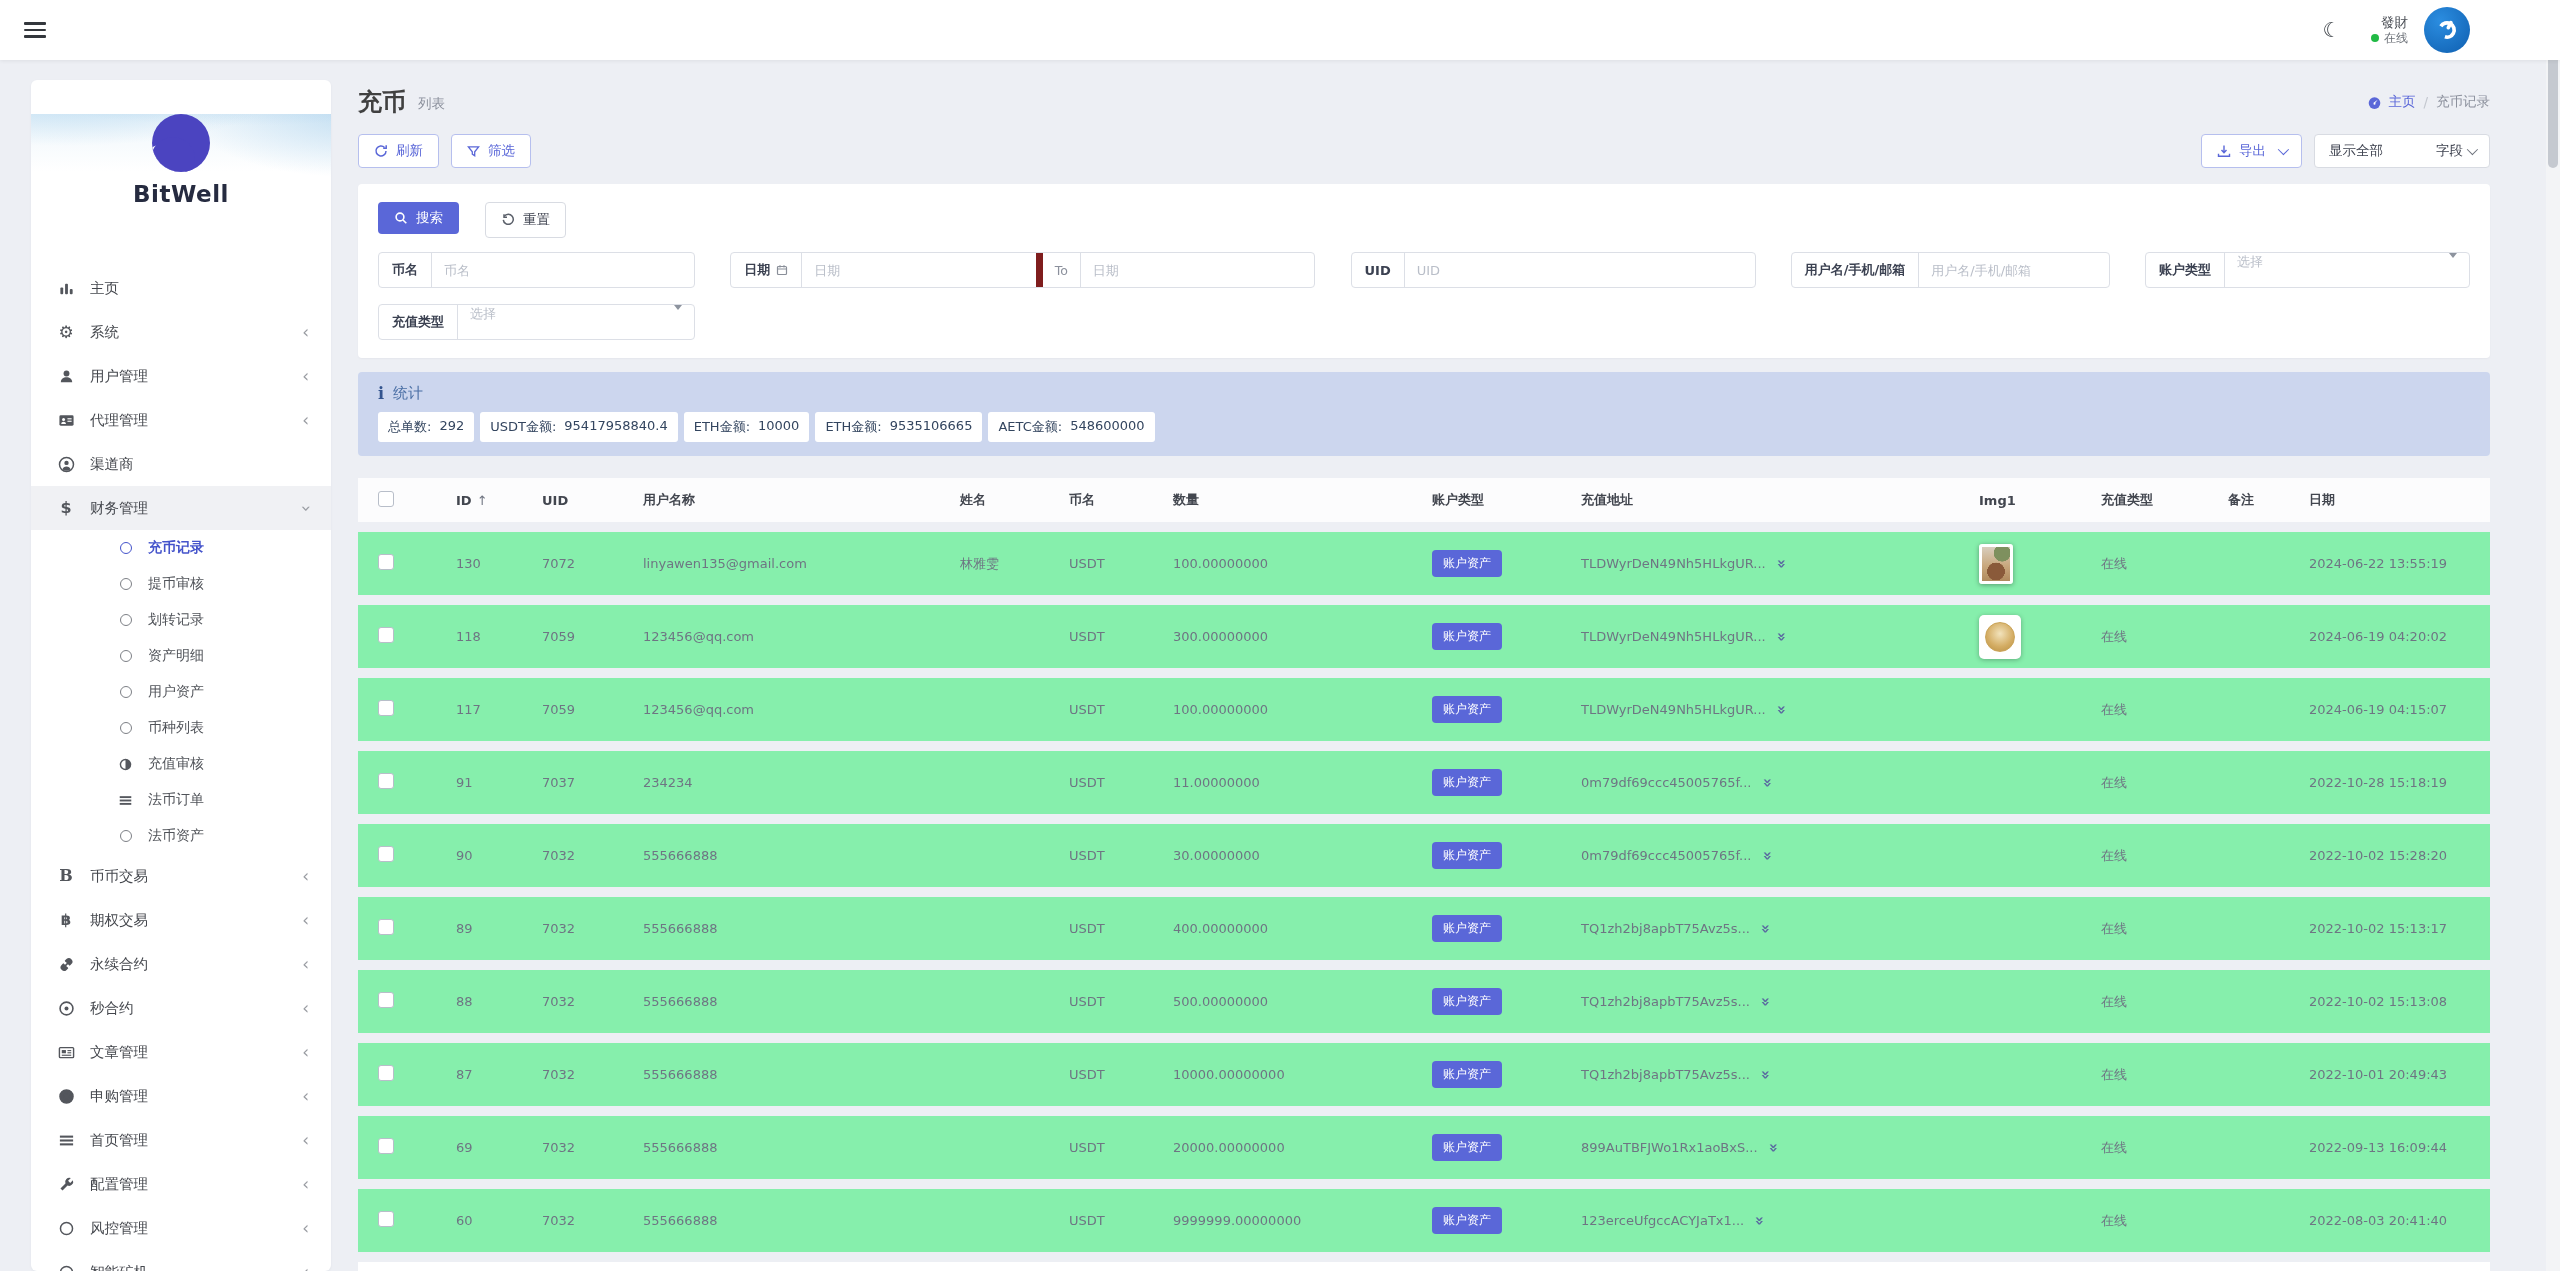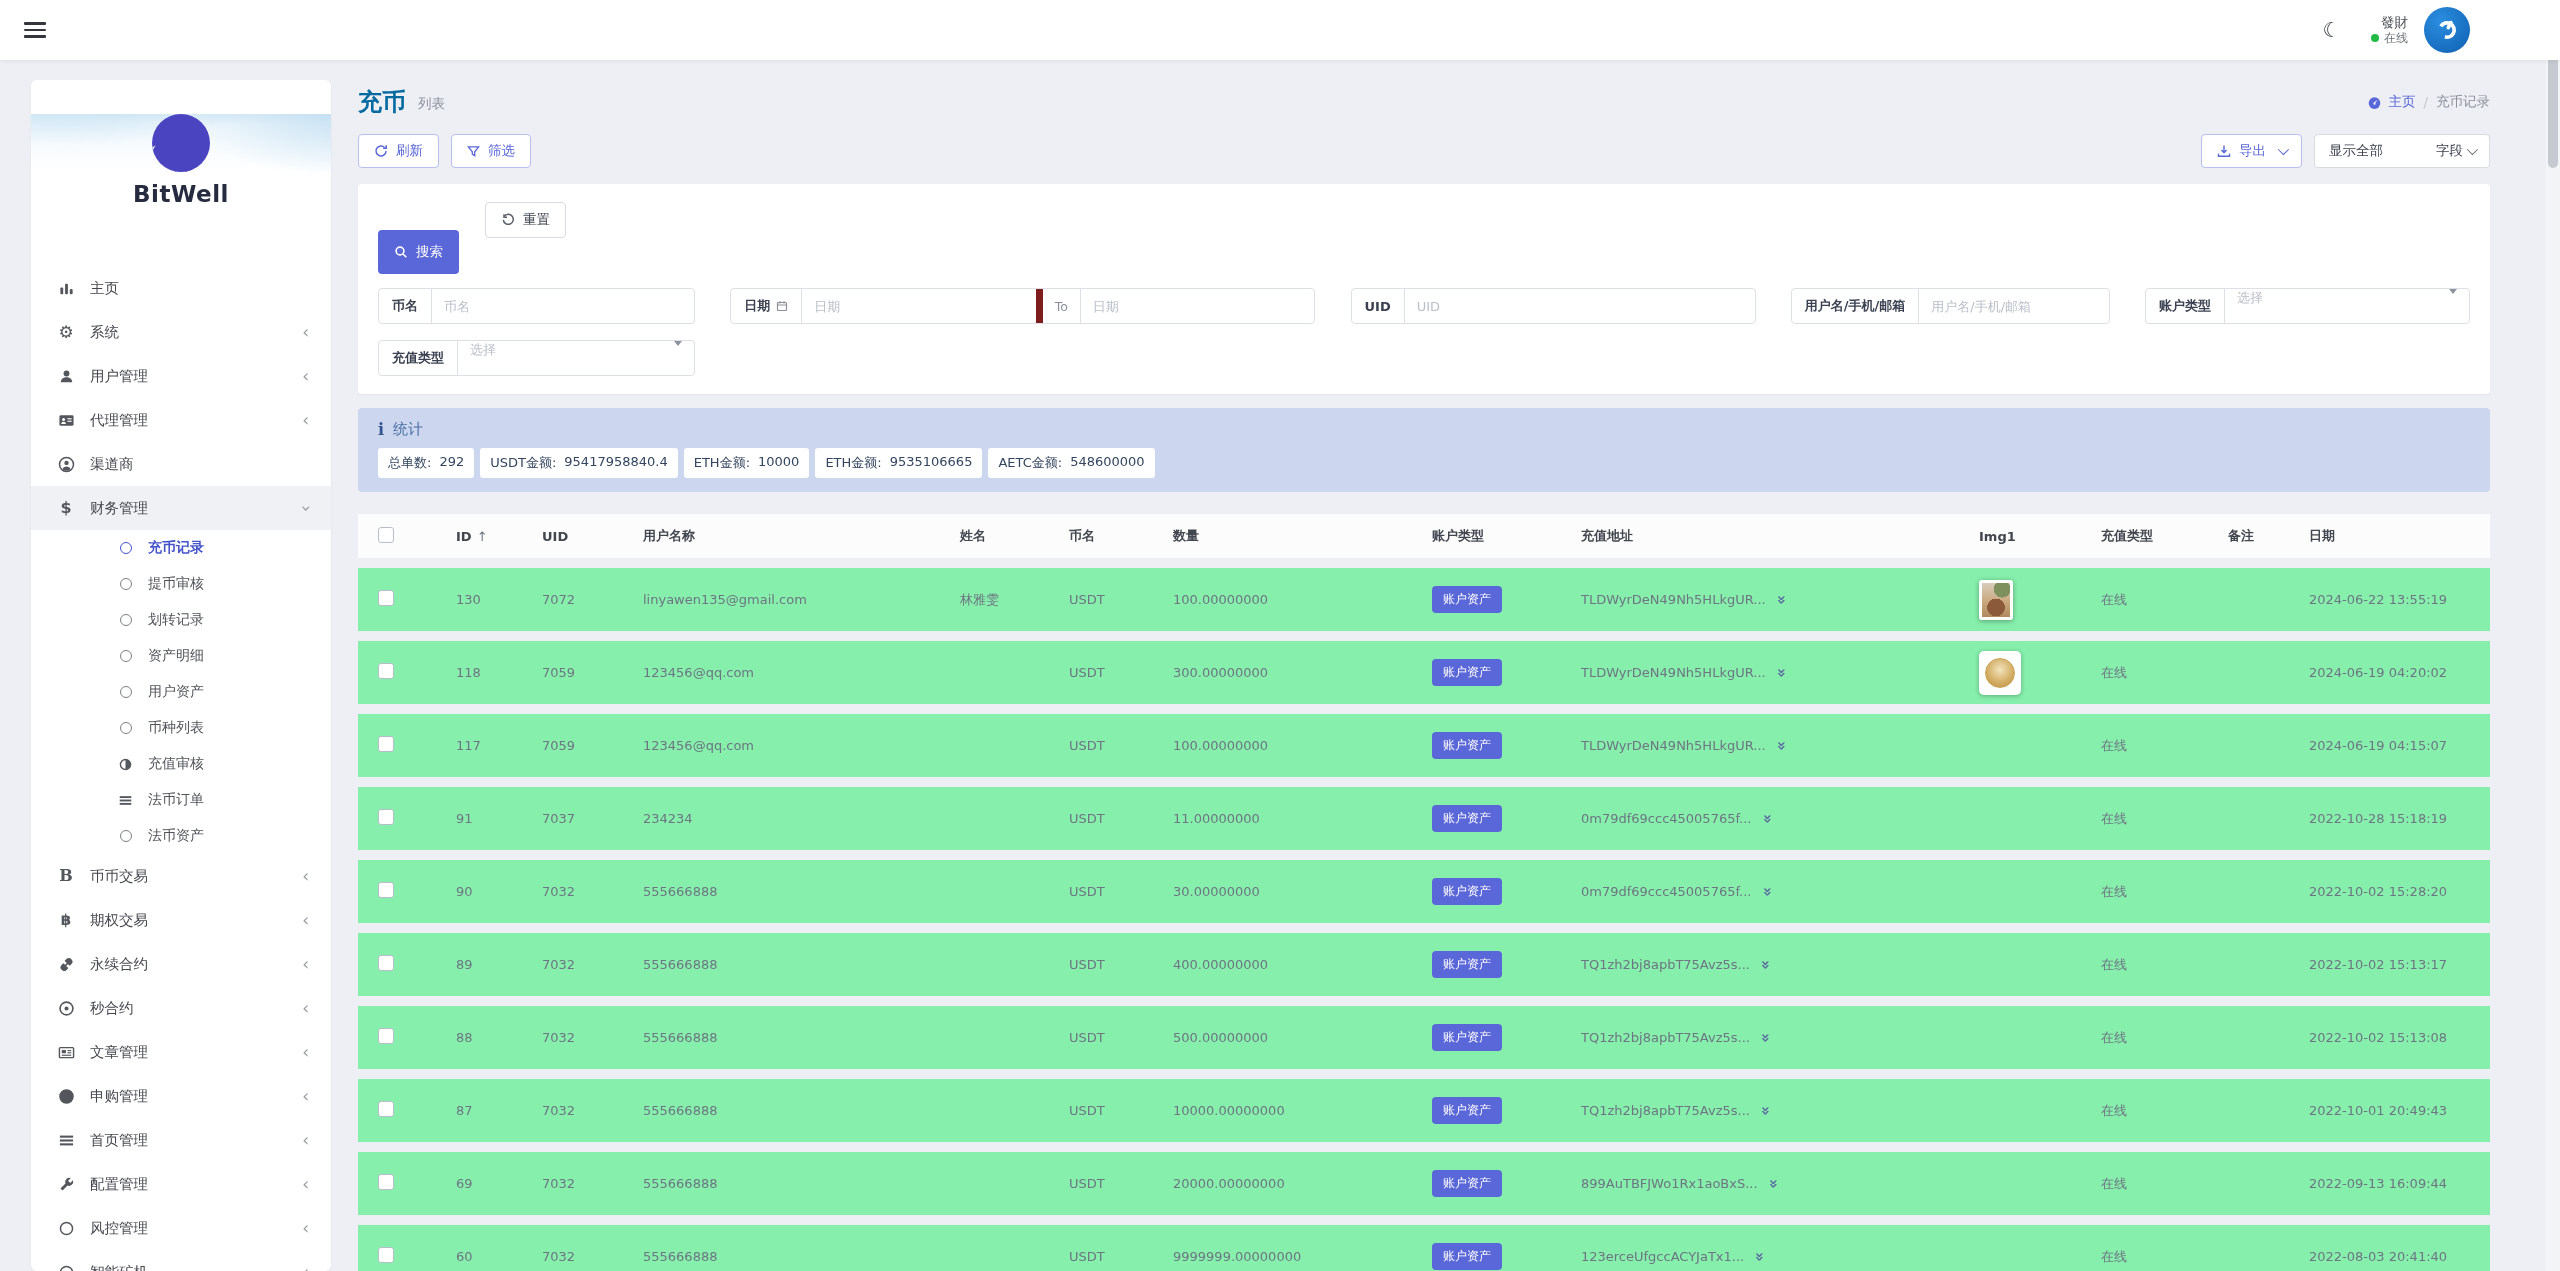--- a/index.html
+++ b/index.html
@@ -57,21 +57,21 @@
   .sub-ic{width:15px;display:flex;justify-content:center;align-items:center;color:#55585e;flex:none;}
   .sub-circle{width:12px;height:12px;border:1.6px solid #7d8086;border-radius:50%;display:inline-block;}
   .sub-ic svg{width:13px;height:13px;fill:currentColor;}
   .sub-label{margin-left:15px;font-size:14px;color:#505359;}
   .sub-item.active .sub-label{color:#4554cb;font-weight:700;}
   .sub-item.active .sub-circle{border-color:#4554cb;}
 
   
   .main{width:2132px;flex:none;}
   .head-row{display:flex;align-items:center;margin-top:6px;}
-  .page-title{font-size:24px;font-weight:700;color:#0369a1;}
+  .page-title{font-size:24px;font-weight:700;color:#404040;}
   .page-sub{font-size:13.5px;color:#8b909c;margin-left:12px;position:relative;top:2px;}
   .breadcrumb{margin-left:auto;display:flex;align-items:center;gap:8px;font-size:13.5px;}
   .bc-home{color:#5a67d8;display:flex;align-items:center;gap:6px;cursor:pointer;}
   .bc-sep{color:#c3c7cf;}
   .bc-cur{color:#8b909c;}
 
   .toolbar{display:flex;align-items:center;margin-top:16px;}
   .btn{height:34px;display:inline-flex;align-items:center;gap:8px;border-radius:4px;
     font-size:13.5px;padding:0 15px;cursor:pointer;border:1px solid transparent;background:#fff;line-height:1;}
   .btn svg{flex:none;}
@@ -81,21 +81,21 @@
   .chev-down{display:inline-block;width:8px;height:8px;border-right:1.6px solid currentColor;
     border-bottom:1.6px solid currentColor;transform:rotate(45deg) translateY(-2px);margin-left:4px;}
   .fields-group{width:176px;height:34px;background:#fff;border:1px solid #d8dbe2;border-radius:4px;
     display:flex;align-items:center;justify-content:space-between;padding:0 14px;font-size:13.5px;color:#3f4350;}
   .fields-group span{cursor:pointer;display:inline-flex;align-items:center;}
 
   
   .filter-card{background:#fff;border-radius:4px;margin-top:16px;padding:18px 20px;
     box-shadow:0 1px 2px rgba(20,30,60,.04);}
   .search-row{display:flex;gap:14px;}
-  .btn-indigo{background:#5a67d8;color:#fff;height:44px;border-radius:4px;margin-top:28px;}
+  .btn-indigo{background:#5a67d8;color:#fff;height:32px;border-radius:4px;}
   .btn-reset{height:36px;border-color:#d8dbe2;color:#3f4350;}
   .filter-row{display:flex;justify-content:space-between;margin-top:14px;}
   .filter-row.second{justify-content:flex-start;margin-top:16px;}
   .fgroup{display:flex;align-items:stretch;height:36px;background:#fff;border:1px solid #dcdfe6;border-radius:4px;overflow:hidden;}
   .fg-label{display:flex;align-items:center;gap:6px;padding:0 13px;border-right:1px solid #dcdfe6;
     font-weight:700;font-size:13px;color:#3b4151;white-space:nowrap;}
   .fg-mid{display:flex;align-items:center;padding:0 12px;border-left:7px solid #7f1d1d;border-right:1px solid #dcdfe6;
     font-size:12.5px;color:#8b909c;}
   .fgroup input{flex:1;border:0;outline:none;padding:0 12px;font-size:13px;color:#555;min-width:0;
     font-family:inherit;background:transparent;}

